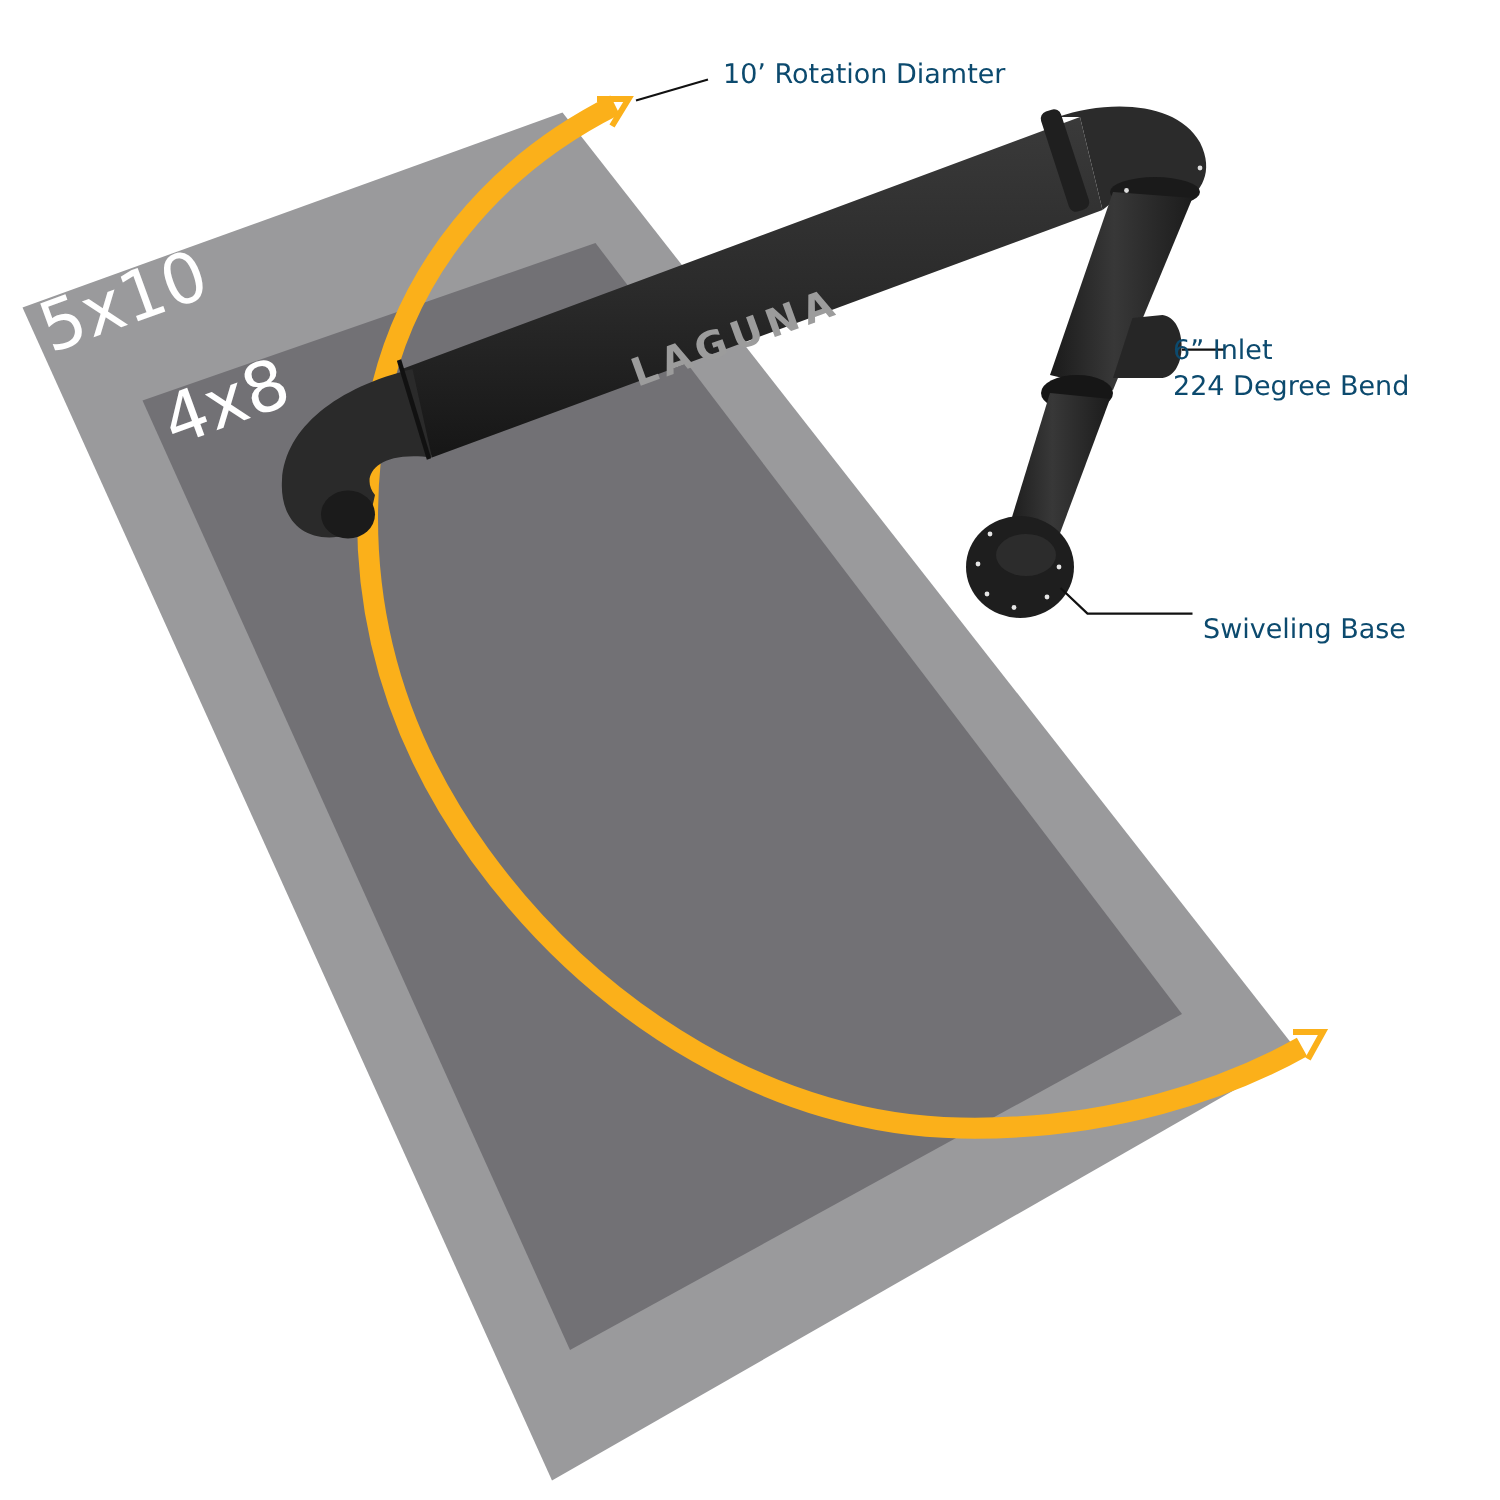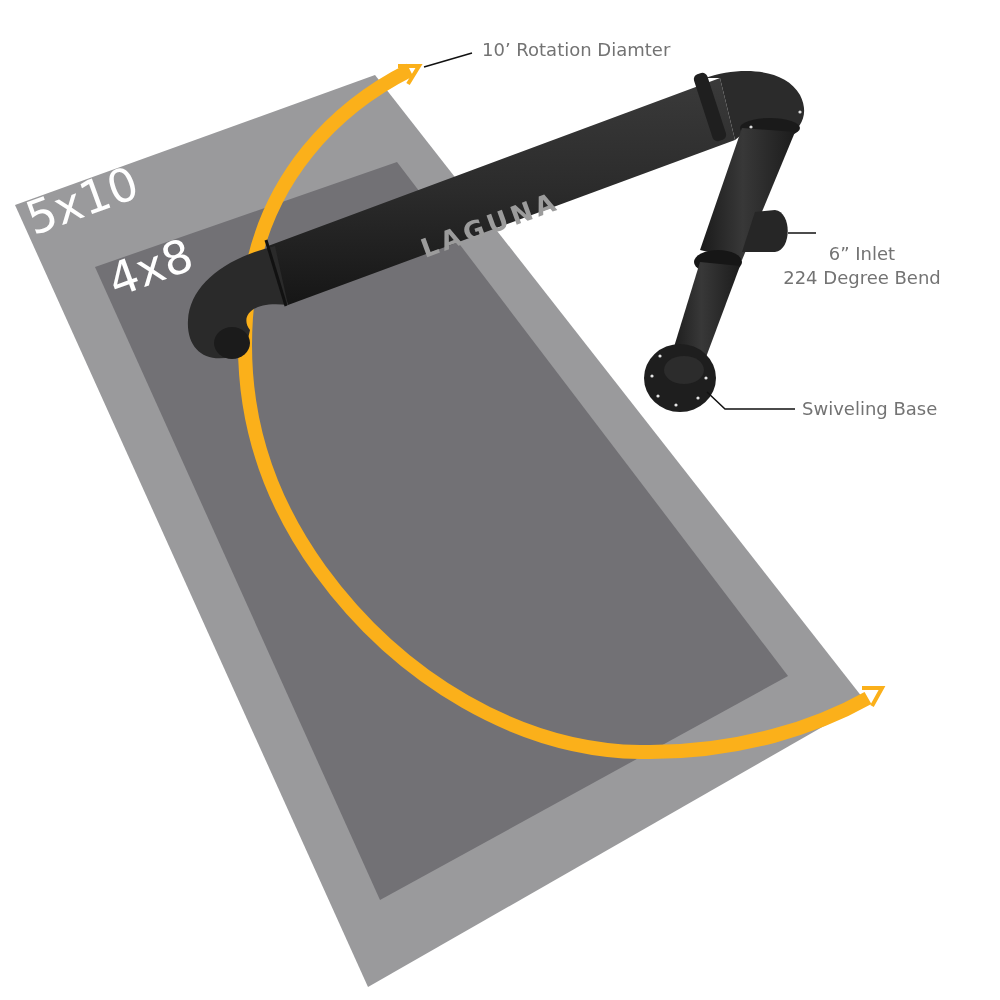--- a/index.html
+++ b/index.html
@@ -1,21 +1,21 @@
 <!DOCTYPE html>
 <html><head>
   <meta charset="utf-8">
   <style>
     html, body { margin: 0; padding: 0; background: #ffffff; }
     body { width: 1000px; height: 1000px; position: relative; overflow: hidden;
            font-family: "Liberation Sans", sans-serif; }
     #stage { position: absolute; left: 0; top: 0; width: 1000px; height: 1000px; }
-    .label { position: absolute; color: #737373; font-size: 18px; line-height: 24px;
+    .label { position: absolute; color: #0c4a6e; font-size: 18px; line-height: 24px;
              font-family: "DejaVu Sans", sans-serif; white-space: nowrap; }
-    .label.center { text-align: center; margin-top: 20px; }
+    .label.center { text-align: left; }
     .table-label { position: absolute; color: #ffffff; font-family: "DejaVu Sans", sans-serif;
                    font-size: 46px; line-height: 1; transform-origin: left bottom; }
   </style>
 </head>
 <body>
 
 <div id="stage">
   <svg width="1000" height="1000" viewBox="0 0 1000 1000" xmlns="http://www.w3.org/2000/svg">
     <defs>
       <linearGradient id="pipeGradH" x1="0" y1="0" x2="0" y2="1">
@@ -93,14 +93,14 @@
   
   <div class="table-label" style="left:36px; top:196px; transform: rotate(-20deg);">5x10</div>
   <div class="table-label" style="left:118px; top:258px; transform: rotate(-20deg);">4x8</div>
 
   
   <div class="label" style="left:482px; top:38px;">10’ Rotation Diamter</div>
   <div class="label center" style="left:782px; top:222px; width:160px;">
     <div>6” Inlet</div>
     <div>224 Degree Bend</div>
   </div>
-  <div class="label" style="left:802px; top:397px;text-align:right;">Swiveling Base</div>
+  <div class="label" style="left:802px; top:408px;text-align:right;">Swiveling Base</div>
 </div>
 
 </body></html>

